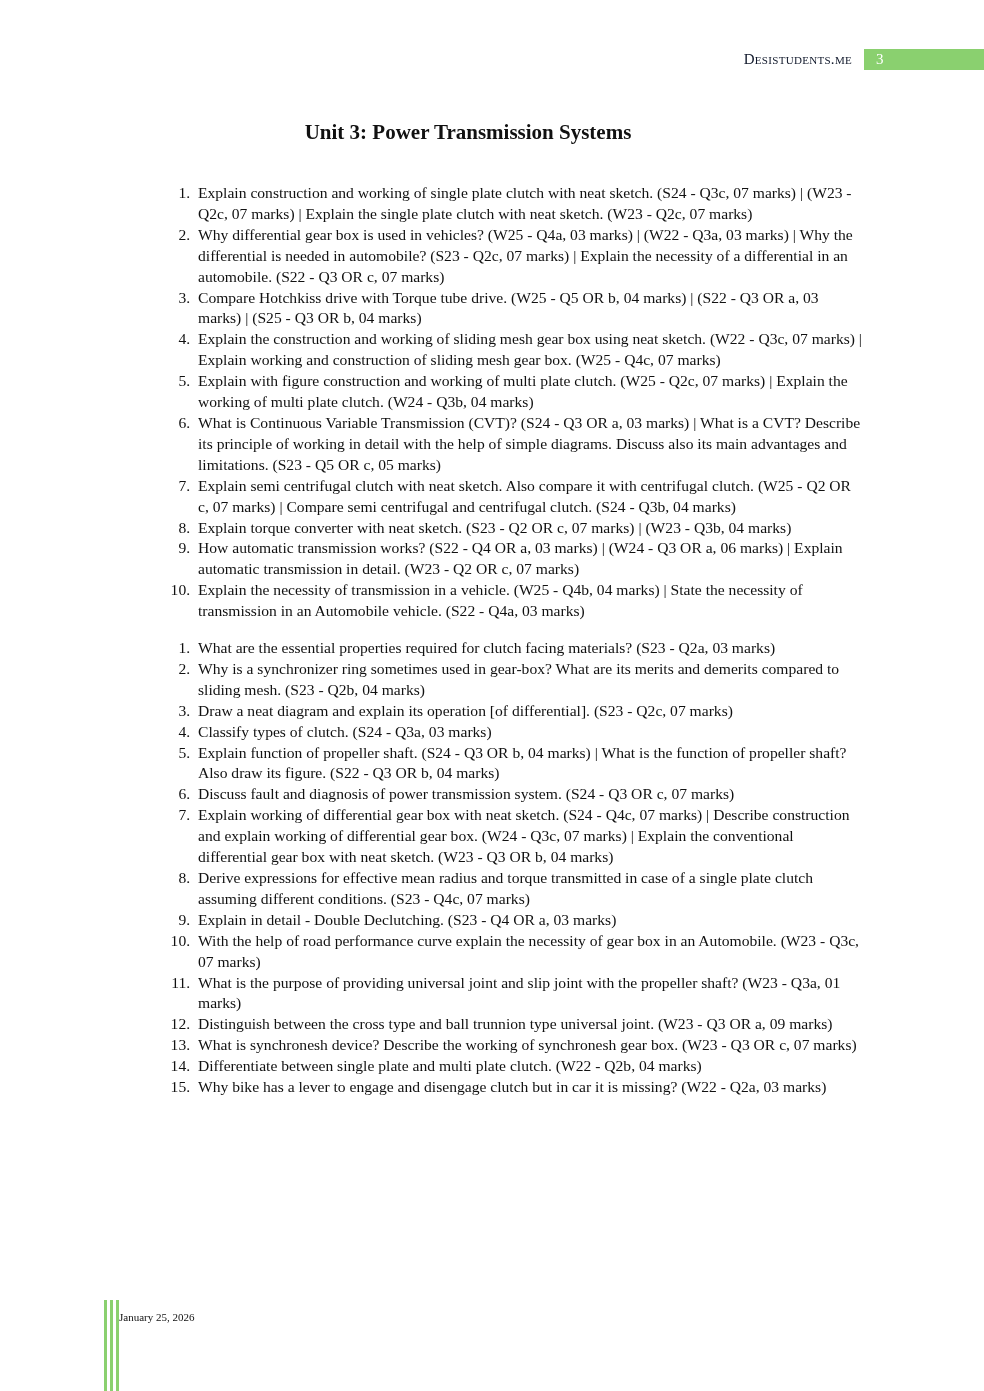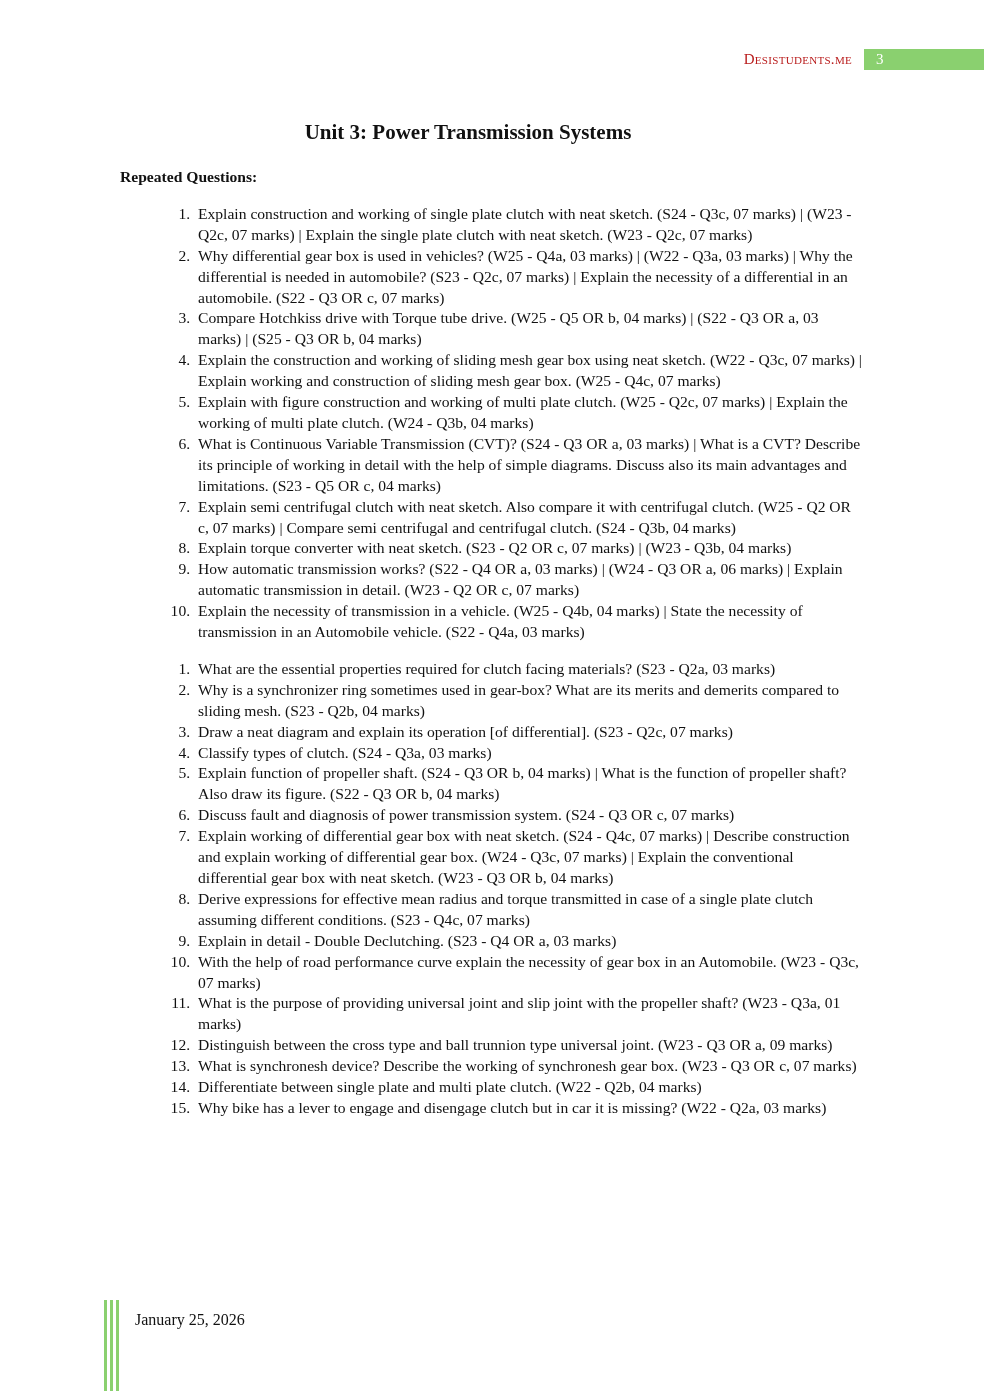--- a/index.html
+++ b/index.html
@@ -1,50 +1,49 @@
 <!DOCTYPE html>
 <html><head>
 <meta charset="utf-8">
 <style>
   html, body { margin: 0; padding: 0; background: #ffffff; }
   body { width: 984px; height: 1391px; position: relative; overflow: hidden;
          font-family: "Liberation Serif", "DejaVu Serif", serif; color: #111; }
   .header { position: absolute; top: 49px; right: 0; height: 21px; display: flex; align-items: center; }
-  .brand { font-family: "Liberation Serif", serif; font-size: 15px; color: #b91c1c; font-variant: small-caps; letter-spacing: 0.3px; margin-right: 12px; }
+  .brand { font-family: "Liberation Serif", serif; font-size: 15px; color: #0f172a; font-variant: small-caps; letter-spacing: 0.3px; margin-right: 12px; }
   .pagenum { background: #8ad06f; color: #fff; width: 120px; height: 21px; line-height: 21px; padding-left: 12px; font-size: 15px; box-sizing: border-box; }
   .title { position: absolute; top: 120px; left: 0; width: 936px; text-align: center; font-weight: bold; font-size: 21px; }
   .content { position: absolute; top: 167px; left: 120px; width: 760px; font-size: 15.6px; line-height: 20.9px; }
   .section-heading { font-weight: bold; }
   ol { margin: 16px; padding-left: 58px; }
   ol li { padding-left: 4px; }
   .footer { position: absolute; left: 104px; top: 1300px; height: 91px; display: flex; }
   .bars { display: flex; gap: 3px; height: 91px; }
   .bar { width: 3px; background: #8ad06f; height: 100%; }
-  .date { margin-left: 16px; margin-top: 11px; font-size: 16px; }
+  .date { margin-top: 11px; font-size: 11px; }
 </style>
 </head>
 <body>
 
 <div class="header">
   <span class="brand">Desistudents.me</span>
   <span class="pagenum">3</span>
 </div>
 
 <div class="title">Unit 3: Power Transmission Systems</div>
 
 <div class="content">
   <div>
-    <div class="section-heading">Repeated Questions:</div>
     <ol>
         <li>Explain construction and working of single plate clutch with neat sketch. (S24 - Q3c, 07 marks) | (W23 - Q2c, 07 marks) | Explain the single plate clutch with neat sketch. (W23 - Q2c, 07 marks)</li>
         <li>Why differential gear box is used in vehicles? (W25 - Q4a, 03 marks) | (W22 - Q3a, 03 marks) | Why the differential is needed in automobile? (S23 - Q2c, 07 marks) | Explain the necessity of a differential in an automobile. (S22 - Q3 OR c, 07 marks)</li>
         <li>Compare Hotchkiss drive with Torque tube drive. (W25 - Q5 OR b, 04 marks) | (S22 - Q3 OR a, 03 marks) | (S25 - Q3 OR b, 04 marks)</li>
         <li>Explain the construction and working of sliding mesh gear box using neat sketch. (W22 - Q3c, 07 marks) | Explain working and construction of sliding mesh gear box. (W25 - Q4c, 07 marks)</li>
         <li>Explain with figure construction and working of multi plate clutch. (W25 - Q2c, 07 marks) | Explain the working of multi plate clutch. (W24 - Q3b, 04 marks)</li>
-        <li>What is Continuous Variable Transmission (CVT)? (S24 - Q3 OR a, 03 marks) | What is a CVT? Describe its principle of working in detail with the help of simple diagrams. Discuss also its main advantages and limitations. (S23 - Q5 OR c, 04 marks)</li>
+        <li>What is Continuous Variable Transmission (CVT)? (S24 - Q3 OR a, 03 marks) | What is a CVT? Describe its principle of working in detail with the help of simple diagrams. Discuss also its main advantages and limitations. (S23 - Q5 OR c, 05 marks)</li>
         <li>Explain semi centrifugal clutch with neat sketch. Also compare it with centrifugal clutch. (W25 - Q2 OR c, 07 marks) | Compare semi centrifugal and centrifugal clutch. (S24 - Q3b, 04 marks)</li>
         <li>Explain torque converter with neat sketch. (S23 - Q2 OR c, 07 marks) | (W23 - Q3b, 04 marks)</li>
         <li>How automatic transmission works? (S22 - Q4 OR a, 03 marks) | (W24 - Q3 OR a, 06 marks) | Explain automatic transmission in detail. (W23 - Q2 OR c, 07 marks)</li>
         <li>Explain the necessity of transmission in a vehicle. (W25 - Q4b, 04 marks) | State the necessity of transmission in an Automobile vehicle. (S22 - Q4a, 03 marks)</li>
       </ol>
   </div>
   <div>
     <ol>
         <li>What are the essential properties required for clutch facing materials? (S23 - Q2a, 03 marks)</li>
         <li>Why is a synchronizer ring sometimes used in gear-box? What are its merits and demerits compared to sliding mesh. (S23 - Q2b, 04 marks)</li>

